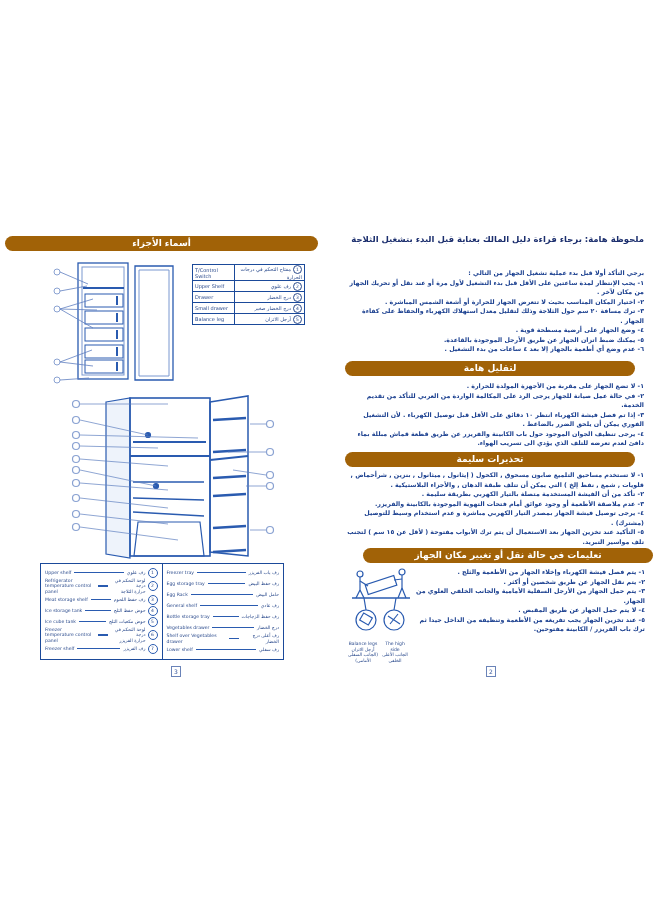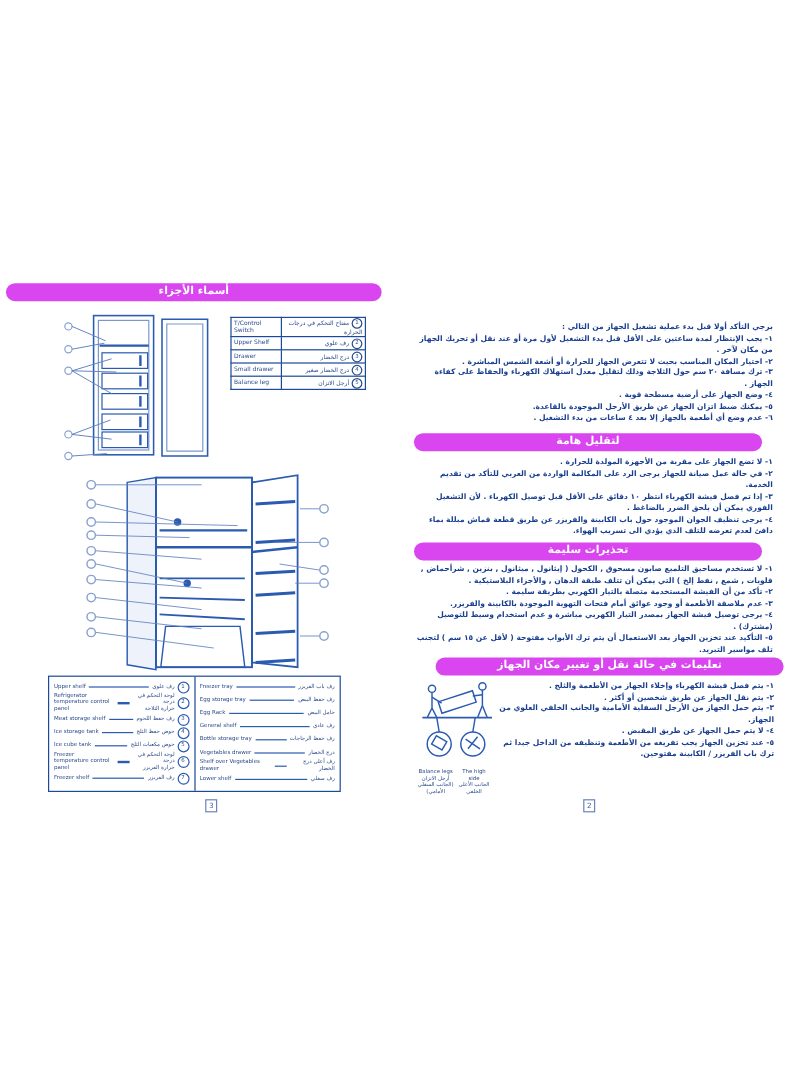--- a/index.html
+++ b/index.html
@@ -1,20 +1,20 @@
 <!DOCTYPE html>
 <html><head>
 <meta charset="utf-8">
 <style>
   html,body{margin:0;padding:0;background:#fff;}
   body{width:660px;height:900px;position:relative;overflow:hidden;font-family:"DejaVu Sans",sans-serif;color:#1a3f8f;}
   .page{position:absolute;top:0;height:900px;}
   .left{left:0;width:330px;}
   .right{left:330px;width:330px;}
-  .banner{position:absolute;height:15px;border-radius:8px;background:#d946ef;color:#fff;font-size:9px;font-weight:bold;text-align:center;line-height:15px;direction:rtl;}
+  .banner{position:absolute;height:15px;border-radius:8px;background:#a16207;color:#fff;font-size:9px;font-weight:bold;text-align:center;line-height:15px;direction:rtl;}
   .note-title{position:absolute;font-size:8.5px;font-weight:bold;color:#1c2f6e;direction:rtl;text-align:right;}
   .para{position:absolute;direction:rtl;text-align:right;font-size:6.3px;line-height:9.5px;color:#1a3f8f;font-weight:bold;}
   .para p{margin:0;}
   .pnum{position:absolute;width:8px;height:9px;border:1px solid #6a83b8;font-size:6px;text-align:center;line-height:9px;color:#3a5aa0;}
   .parts-table{position:absolute;left:192px;top:264px;width:113px;border:1.2px solid #1b4a9a;border-collapse:collapse;font-size:5px;}
   .parts-table td{border:1px solid #1b4a9a;height:10px;padding:0 2px;color:#2a4a8c;}
   .parts-table td.ar{direction:rtl;text-align:right;}
   .circ{display:inline-block;width:7px;height:7px;border:1px solid #2a4a8c;border-radius:50%;font-size:4.5px;text-align:center;line-height:7px;margin-left:2px;vertical-align:middle;}
   .legend{position:absolute;left:40px;top:563px;width:242px;height:95px;border:1px solid #1b4a9a;display:flex;}
   .legend .col{flex:1;position:relative;padding:3px 4px;}
@@ -242,20 +242,21 @@
           <span class="line"></span>
           <span class="ar">رف سفلي</span>
         </div>
     </div>
   </div>
 
   <div class="pnum" style="left:171px;top:666px;">3</div>
 </div>
 
 <div class="page right">
+  <div class="note-title" style="left:14px;top:234px;width:300px;">ملحوظة هامة: برجاء قراءة دليل المالك بعناية قبل البدء بتشغيل الثلاجة</div>
 
   <div class="para" style="left:14px;top:268px;width:300px;">
     <p>برجي التأكد أولا قبل بدء عملية تشغيل الجهاز من التالي :</p>
     <p>١- يجب الإنتظار لمدة ساعتين على الأقل قبل بدء التشغيل لأول مرة أو عند نقل أو تحريك الجهاز من مكان لآخر .</p>
     <p>٢- اختيار المكان المناسب بحيث لا تتعرض الجهاز للحرارة أو أشعة الشمس المباشرة .</p>
     <p>٣- ترك مسافة ٢٠ سم حول الثلاجة وذلك لتقليل معدل استهلاك الكهرباء والحفاظ على كفاءة الجهاز .</p>
     <p>٤- وضع الجهاز على أرضية مسطحة قوية .</p>
     <p>٥- يمكنك ضبط اتزان الجهاز عن طريق الأرجل الموجودة بالقاعدة.</p>
     <p>٦- عدم وضع أي أطعمة بالجهاز إلا بعد ٤ ساعات من بدء التشغيل .</p>
   </div>

